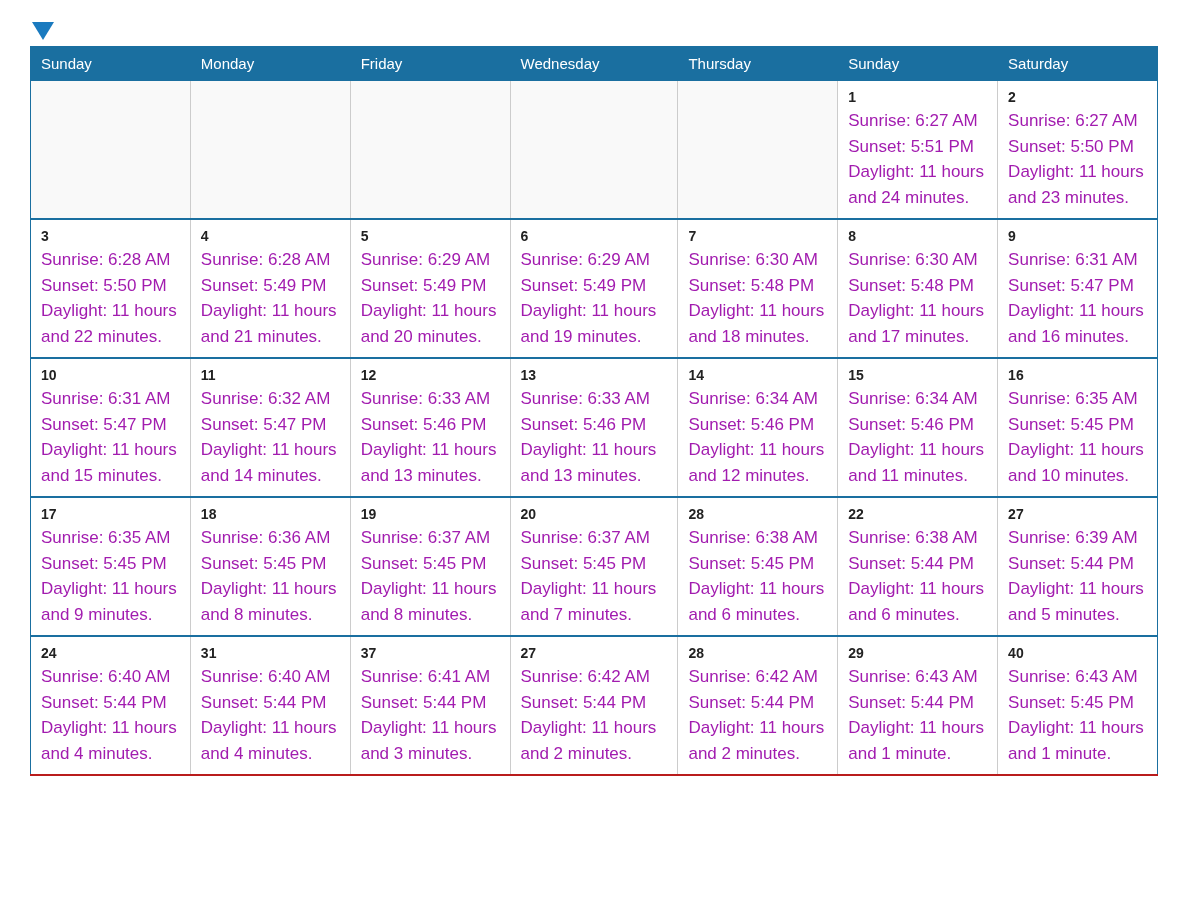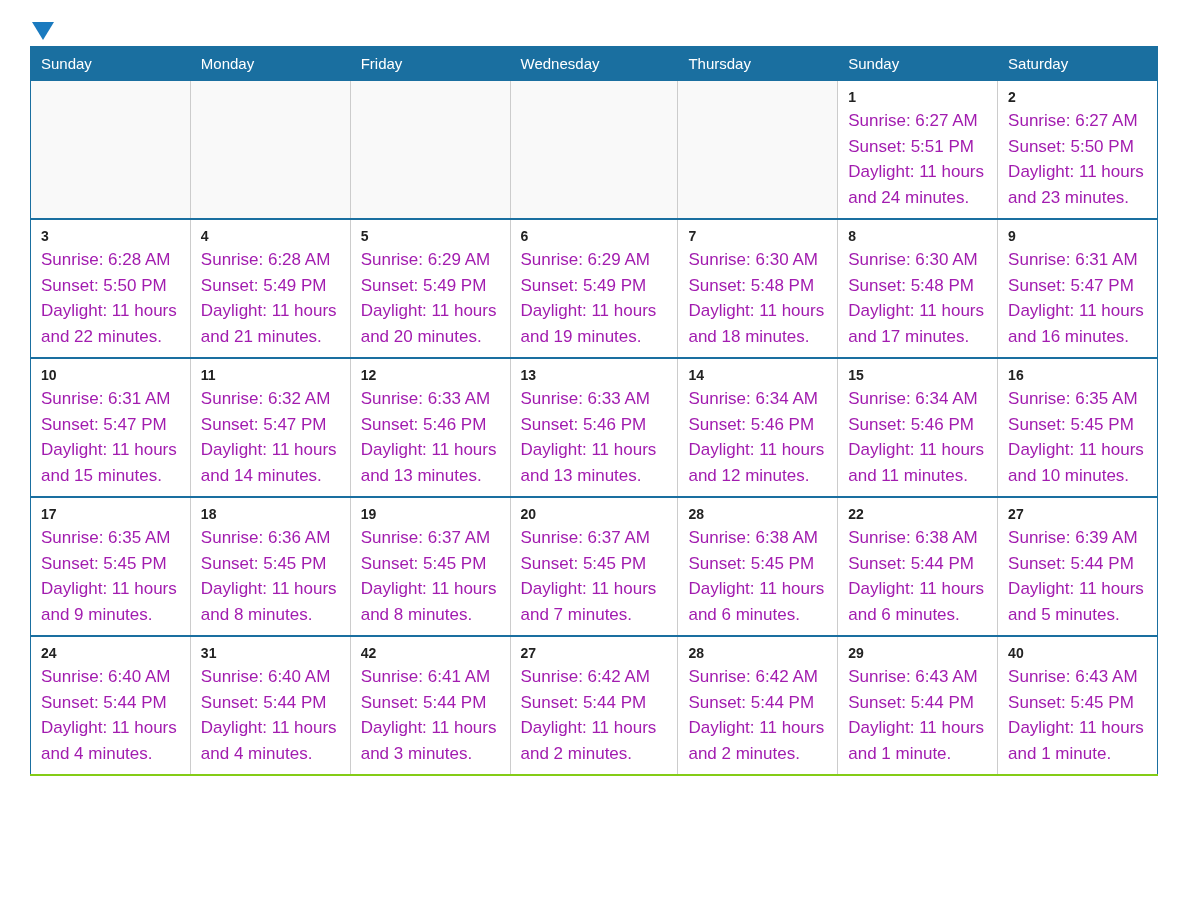--- a/index.html
+++ b/index.html
@@ -84,21 +84,21 @@
     }
     .day-info {
       font-size: 17px;
       color: #a21caf;
       line-height: 1.5;
     }
     .empty-cell {
       background: #f9f9f9;
     }
     tbody tr:last-child {
-      border-bottom: 2px solid #84cc16;
+      border-bottom: 2px solid #b91c1c;
     }
     .logo-wrapper {
       display: flex;
       flex-direction: column;
       align-items: flex-start;
     }
     .logo-line1 {
       display: flex;
       align-items: center;
     }
@@ -243,21 +243,21 @@
       <tr>
         <td>
           <span class="day-num">24</span>
           <div class="day-info">Sunrise: 6:40 AM<br>Sunset: 5:44 PM<br>Daylight: 11 hours and 4 minutes.</div>
         </td>
         <td>
           <span class="day-num">31</span>
           <div class="day-info">Sunrise: 6:40 AM<br>Sunset: 5:44 PM<br>Daylight: 11 hours and 4 minutes.</div>
         </td>
         <td>
-          <span class="day-num">42</span>
+          <span class="day-num">37</span>
           <div class="day-info">Sunrise: 6:41 AM<br>Sunset: 5:44 PM<br>Daylight: 11 hours and 3 minutes.</div>
         </td>
         <td>
           <span class="day-num">27</span>
           <div class="day-info">Sunrise: 6:42 AM<br>Sunset: 5:44 PM<br>Daylight: 11 hours and 2 minutes.</div>
         </td>
         <td>
           <span class="day-num">28</span>
           <div class="day-info">Sunrise: 6:42 AM<br>Sunset: 5:44 PM<br>Daylight: 11 hours and 2 minutes.</div>
         </td>

